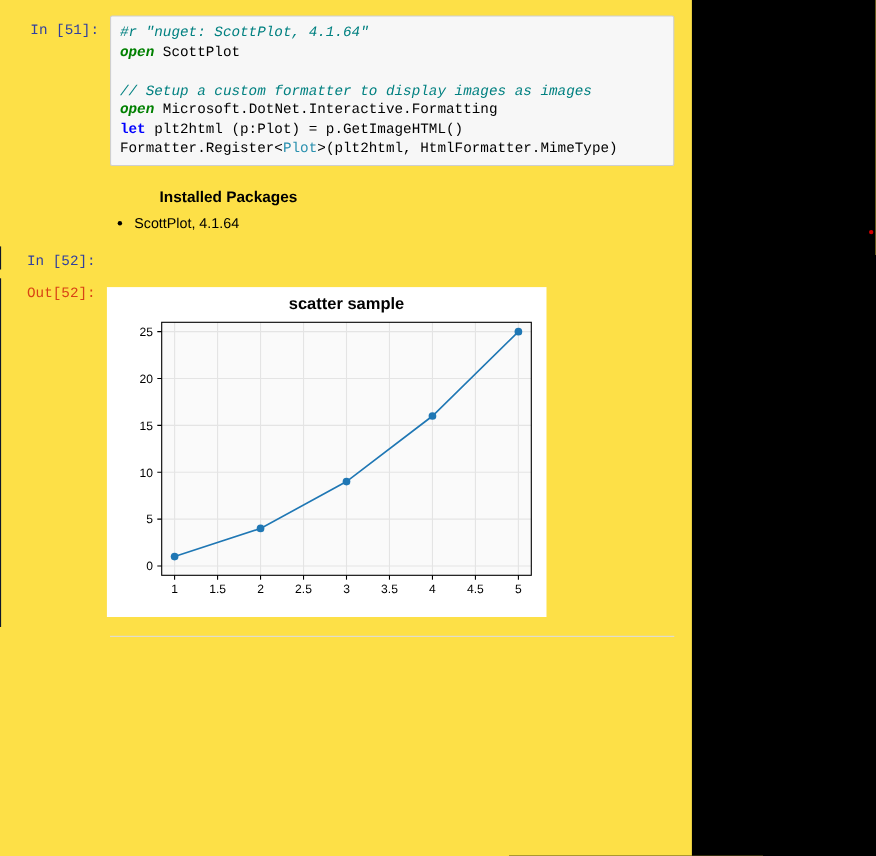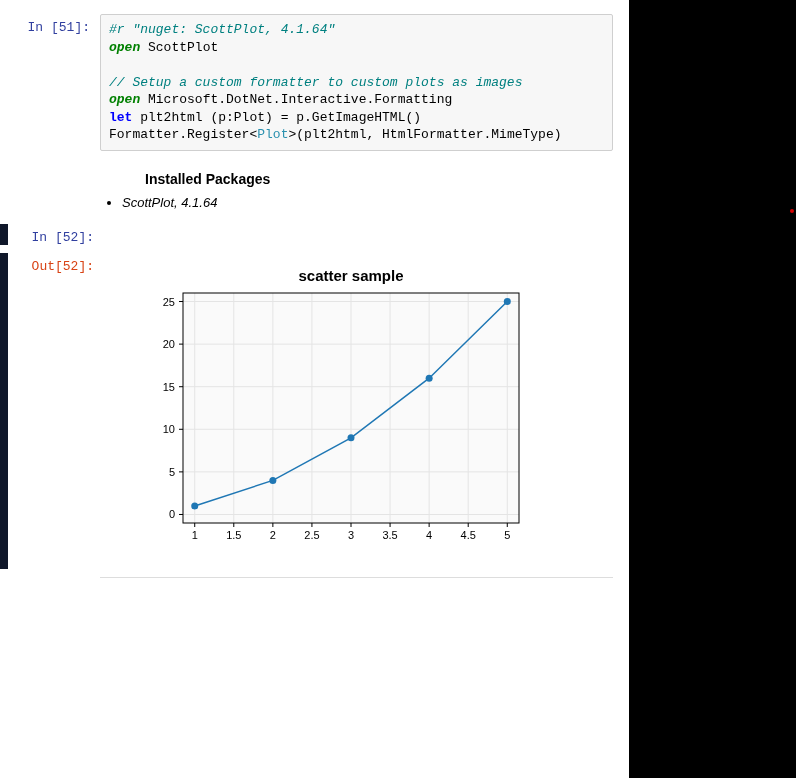--- a/index.html
+++ b/index.html
@@ -4,34 +4,33 @@
   <style>
     * { box-sizing: border-box; margin: 0; padding: 0; }
     body {
       font-family: -apple-system, BlinkMacSystemFont, "Segoe UI", Helvetica, Arial, sans-serif;
       background: #000;
       width: 796px;
       height: 778px;
       overflow: hidden;
     }
     .main-area {
-      background: #ffffff;
+      background: #fde047;
       width: 629px;
       height: 778px;
       padding: 14px 0 0 0;
     }
     .cell {
       display: flex;
       margin-bottom: 8px;
       padding-left: 10px;
     }
     .cell.selected {
-      border-left: 8px solid #0f172a;
+      border-left: 1px solid #0f172a;
       padding-left: 6px;
-      gap: 29px;
     }
     .prompt {
       width: 90px;
       text-align: right;
       padding-right: 10px;
       font-family: "Courier New", monospace;
       font-size: 13px;
       flex-shrink: 0;
       padding-top: 6px;
     }
@@ -57,21 +56,20 @@
     }
     .output-heading {
       font-weight: bold;
       font-size: 14px;
       margin: 8px 0 8px 0;
       padding-left: 45px;
     }
     .output-list {
       margin-left: 22px;
       font-size: 13px;
-      font-style: italic;
     }
     .chart-wrap {
       margin-top: 4px;
     }
     .c-str { color: #b22222; }
     .c-kw { color: #008000; font-weight: bold; font-style: italic; }
     .c-cmt { color: #008080; font-style: italic; }
     .c-def { color: #0000ff; font-weight: bold; text-align: right; }
     .c-type { color: #2b91af; }
     .red-dot {
@@ -95,21 +93,21 @@
 <div class="main-area">
 
   <div class="cell">
     <div class="prompt">
       <span class="prompt-in">In</span>
       <span class="prompt-num">[51]:</span>
     </div>
     <div class="code-area"><span class="c-cmt">#r "nuget: ScottPlot, 4.1.64"</span>
 <span class="c-kw">open</span> ScottPlot
 
-<span class="c-cmt">// Setup a custom formatter to custom plots as images</span>
+<span class="c-cmt">// Setup a custom formatter to display images as images</span>
 <span class="c-kw">open</span> Microsoft.DotNet.Interactive.Formatting
 <span class="c-def">let</span> plt2html (p:Plot) = p.GetImageHTML()
 Formatter.Register&lt;<span class="c-type">Plot</span>&gt;(plt2html, HtmlFormatter.MimeType)</div>
   </div>
   <div class="cell">
     <div class="prompt"></div>
     <div class="output-area">
       <div class="output-heading">Installed Packages</div>
       <ul class="output-list">
         <li>ScottPlot, 4.1.64</li>

